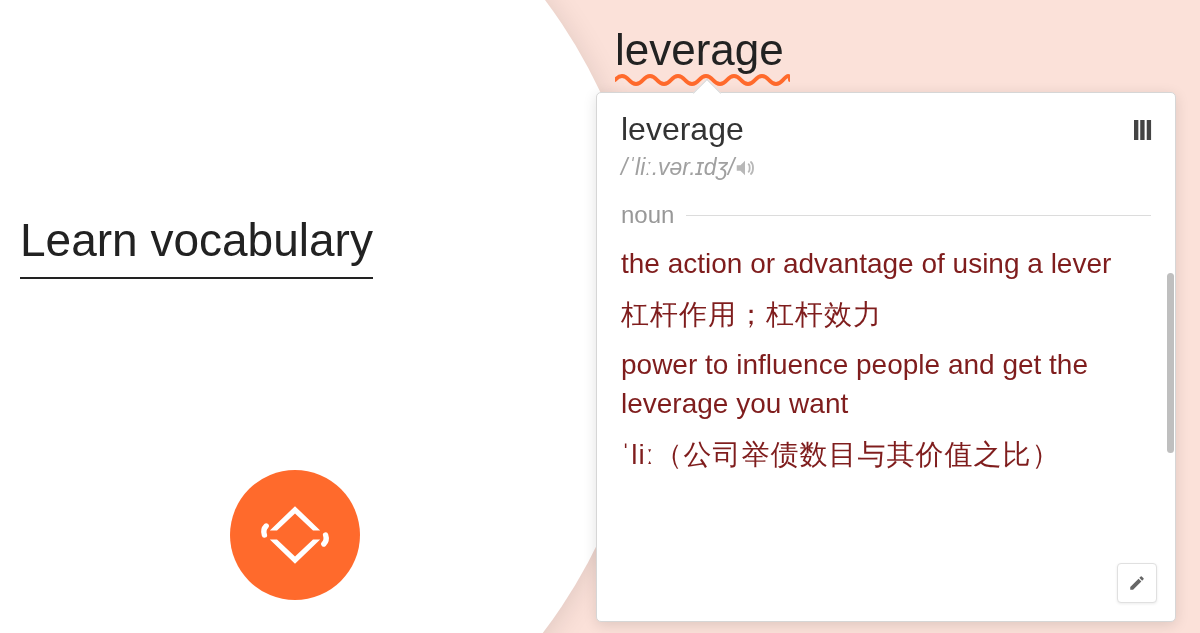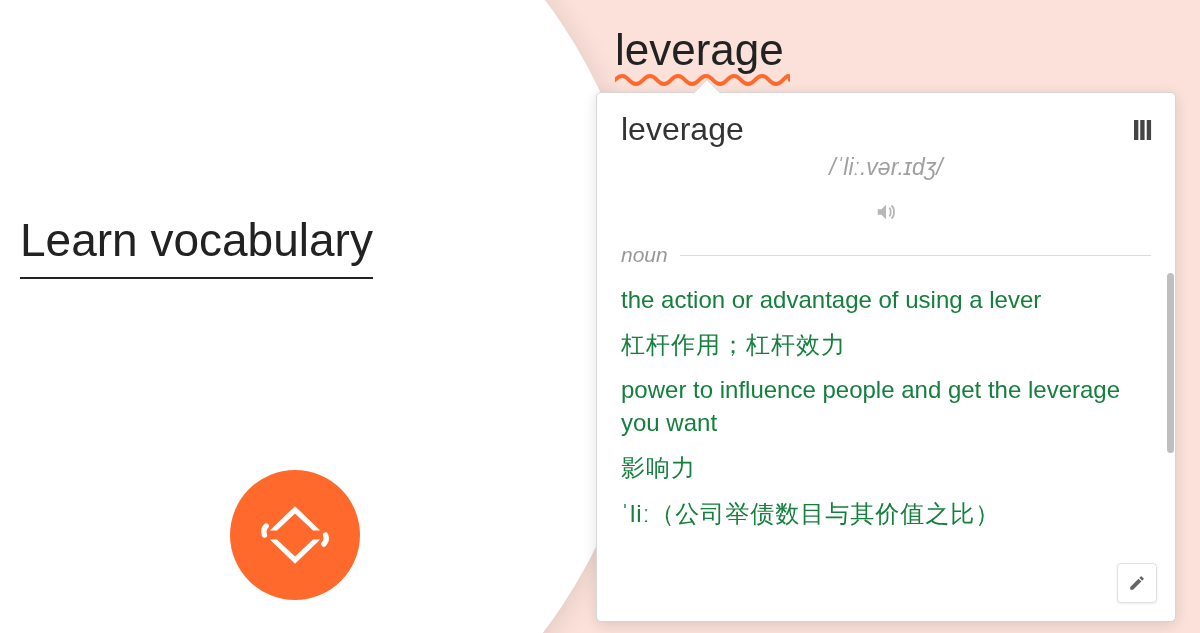--- a/index.html
+++ b/index.html
@@ -114,23 +114,22 @@
   .menu-icon {
     font-size: 30px;
     font-weight: 700;
     color: #444;
     letter-spacing: -2px;
     cursor: pointer;
   }
   .pronunciation-row {
     display: flex;
     align-items: center;
-    gap: 20px;
+    gap: 0;
     padding: 2px 24px 14px 24px;
-    flex-direction: column;
   }
   .pronunciation {
     font-size: 23px;
     color: #a0a0a0;
     font-style: italic;
     font-family: "Segoe UI", Arial, sans-serif;
   }
   .audio-icon {
     color: #b8b8b8;
     cursor: pointer;
@@ -145,32 +144,31 @@
     padding: 0 24px;
   }
   .pos-row {
     display: flex;
     align-items: center;
     gap: 12px;
     margin-top: 6px;
     margin-bottom: 16px;
   }
   .pos {
-    font-size: 21px;
-    font-style: italic;
+    font-size: 24px;
     color: #989898;
   }
   .pos-line {
     flex: 1;
     height: 1px;
     background: #dcdcdc;
   }
   .definition {
-    font-size: 24px;
-    color: #15803d;
+    font-size: 28px;
+    color: #7f1d1d;
     line-height: 1.38;
     margin-bottom: 12px;
   }
   .definition.cjk {
     font-family: Liberation Sans, sans-serif;
     letter-spacing: 1px;
   }
   .definition.last {
     margin-bottom: 0;
   }
@@ -250,21 +248,20 @@
 
   <div class="popup-body">
     <div class="pos-row">
       <span class="pos">noun</span>
       <span class="pos-line"></span>
     </div>
 
     <div class="definition">the action or advantage of using a lever</div>
     <div class="definition cjk">杠杆作用；杠杆效力</div>
     <div class="definition">power to influence people and get the leverage you want</div>
-    <div class="definition cjk">影响力</div>
     <div class="definition cjk last">ˈliː（公司举债数目与其价值之比）</div>
   </div>
 
   <div class="scroll-thumb"></div>
 
   <div class="edit-btn">
     <svg width="18" height="18" viewBox="0 0 24 24">
       <path d="M3 17.25V21h3.75L17.81 9.94l-3.75-3.75L3 17.25zM20.71 7.04a1 1 0 0 0 0-1.41l-2.34-2.34a1 1 0 0 0-1.41 0l-1.83 1.83 3.75 3.75 1.83-1.83z" fill="#666"></path>
     </svg>
   </div>

